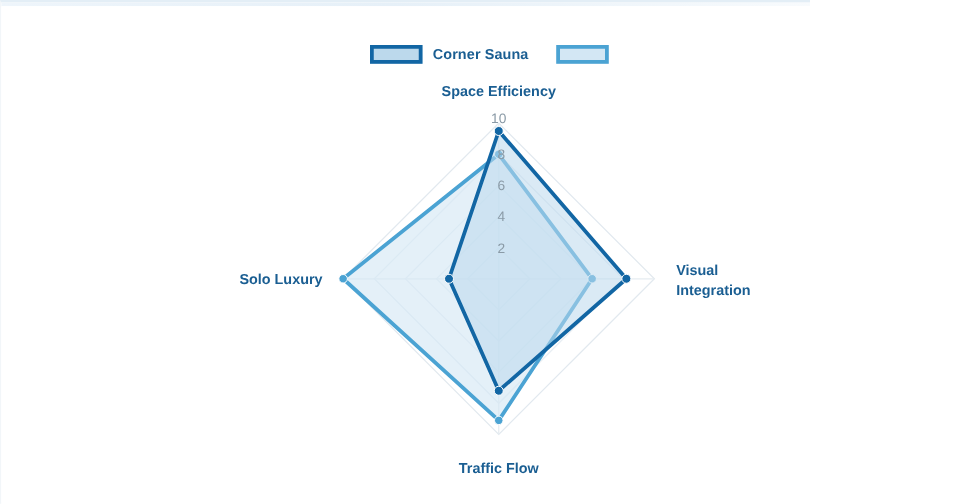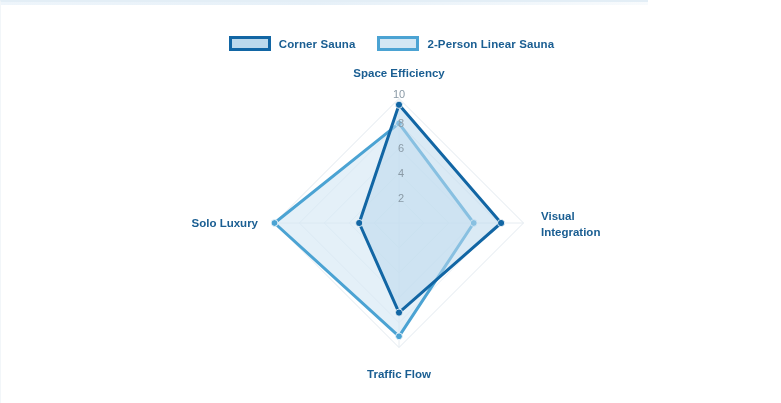--- a/index.html
+++ b/index.html
@@ -117,21 +117,20 @@
 
   <div id="chart-card">
 
     <div id="legend">
       <div class="legend-entry">
         <span class="legend-swatch" style="background:#bcd9ec;border:3px solid #1266a4;"></span>
         <span class="legend-label">Corner Sauna</span>
       </div>
       <div class="legend-entry">
         <span class="legend-swatch" style="background:#d3e7f4;border:3px solid #4ba3d3;"></span>
-        <span class="legend-label">2-Person Linear Sauna</span>
       </div>
     </div>
 
     <div id="plot-area">
       <svg width="781" height="397" viewBox="0 0 781 397">
 
         <g>
           <polygon class="grid-ring" points="398,190.1 422.9,215 398,239.9 373.1,215"></polygon>
           <polygon class="grid-ring" points="398,165.2 447.8,215 398,264.8 348.2,215"></polygon>
           <polygon class="grid-ring" points="398,140.3 472.7,215 398,289.7 323.3,215"></polygon>

